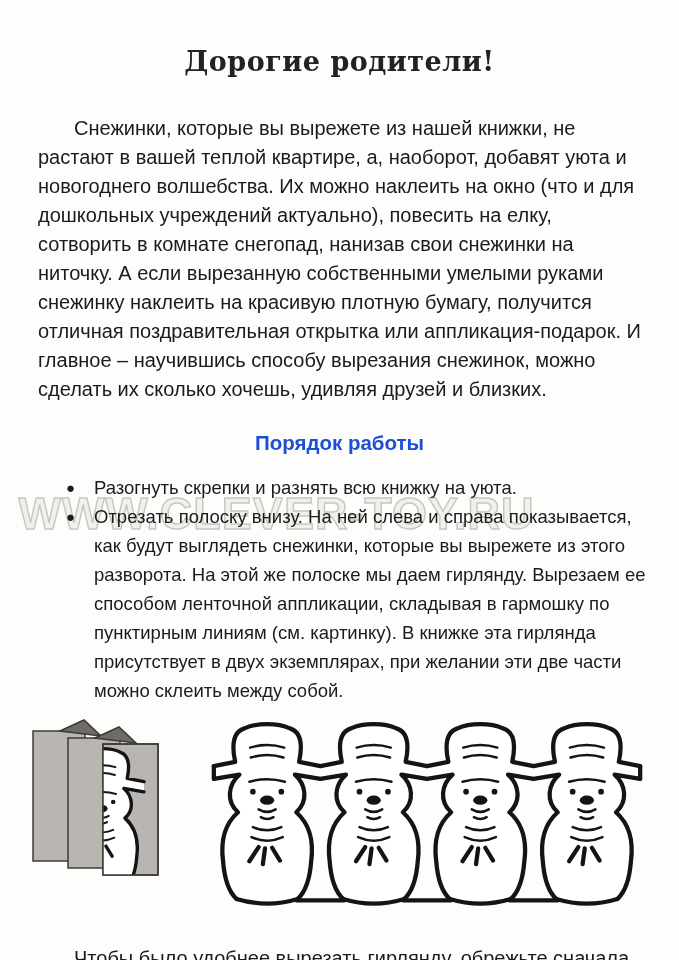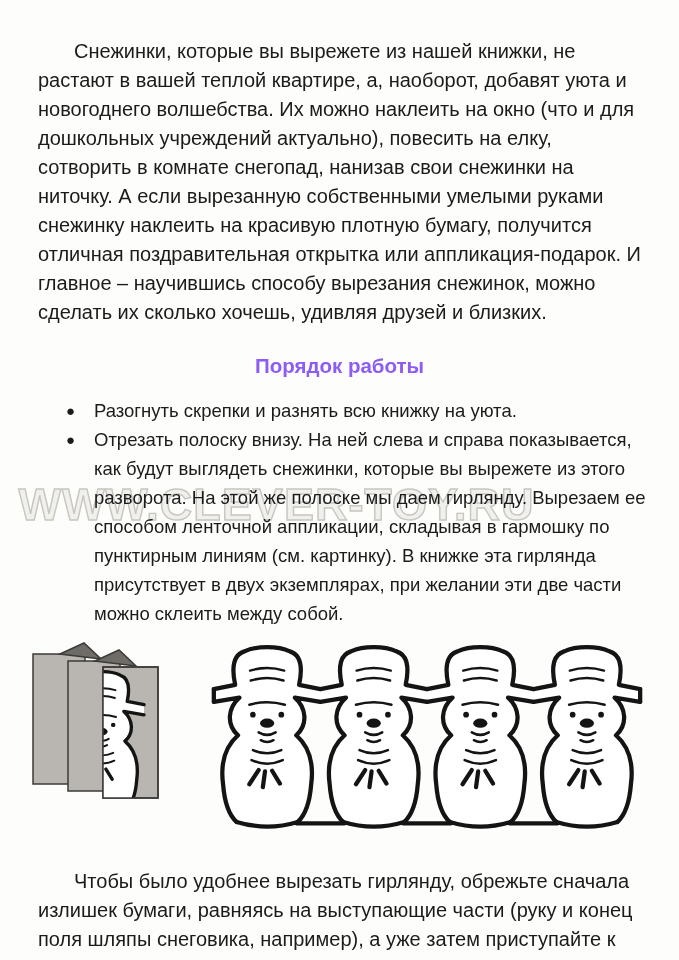--- a/index.html
+++ b/index.html
@@ -31,21 +31,21 @@
     text-align:center;margin:46px 0 0 0;color:#222;
   }
   .body-text{
     font-size:20px;line-height:29px;
     width:604px;margin:0 0 0 38px;
   }
   .indent{text-indent:36px;}
   .intro{margin-top:37px;}
   h2{
     font-size:20.5px;font-weight:bold;text-align:center;
-    margin:27px 0 0 0;color:#8b5cf6;
+    margin:27px 0 0 0;color:#1d4ed8;
   }
   ul.steps{
     list-style:none;margin:18px 0 0 0;padding:0 0 0 64px;
   }
   ul.steps li{
     position:relative;padding-left:30px;width:552px;
     font-size:18.5px;line-height:29px;
   }
   ul.steps .dot{
     position:absolute;left:2px;top:0;font-size:15px;line-height:29px;
@@ -71,20 +71,21 @@
 </style>
 </head>
 <body>
 
 <div class="page">
 
   <div class="watermark mid">WWW.CLEVER-TOY.RU</div>
 
   <div class="content">
 
+    <h1>Дорогие родители!</h1>
 
     <p class="body-text indent intro">Снежинки, которые вы вырежете из нашей книжки, не растают в вашей теплой квартире, а, наоборот, добавят уюта и новогоднего волшебства. Их можно наклеить на окно (что и для дошкольных учреждений актуально), повесить на елку, сотворить в комнате снегопад, нанизав свои снежинки на ниточку. А если вырезанную собственными умелыми руками снежинку наклеить на красивую плотную бумагу, получится отличная поздравительная открытка или аппликация-подарок. И главное – научившись способу вырезания снежинок, можно сделать их сколько хочешь, удивляя друзей и близких.</p>
 
     <h2>Порядок работы</h2>
 
     <ul class="steps">
       <li>
         <span class="dot">●</span>
         <span>Разогнуть скрепки и разнять всю книжку на уюта.</span>
       </li>

